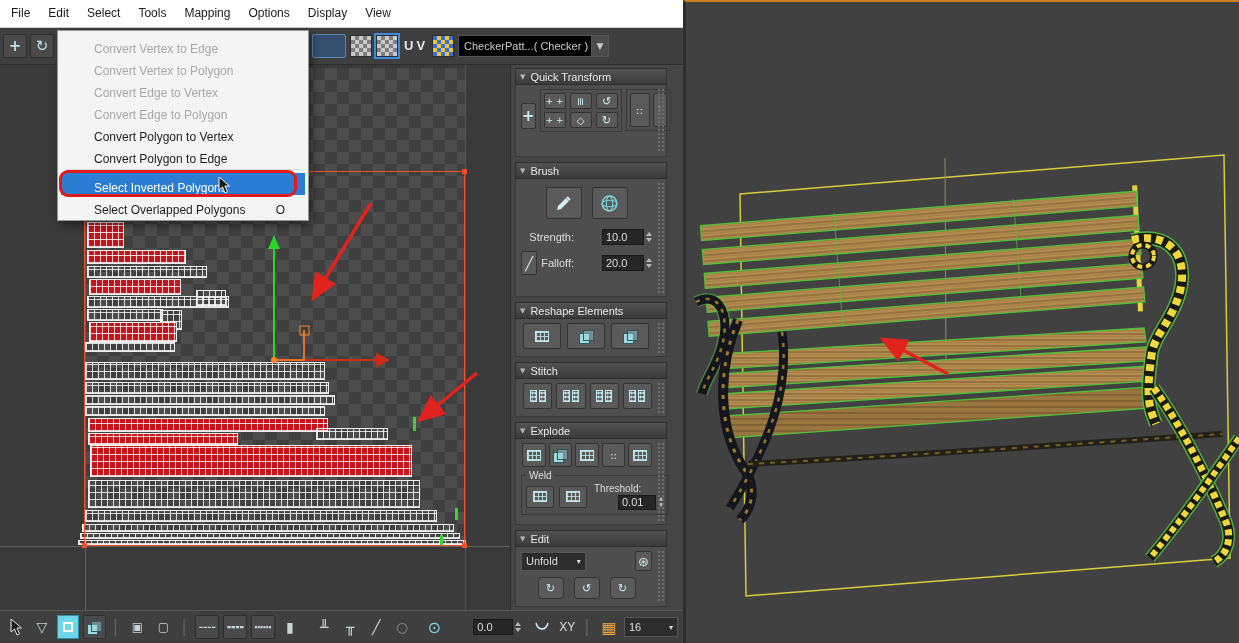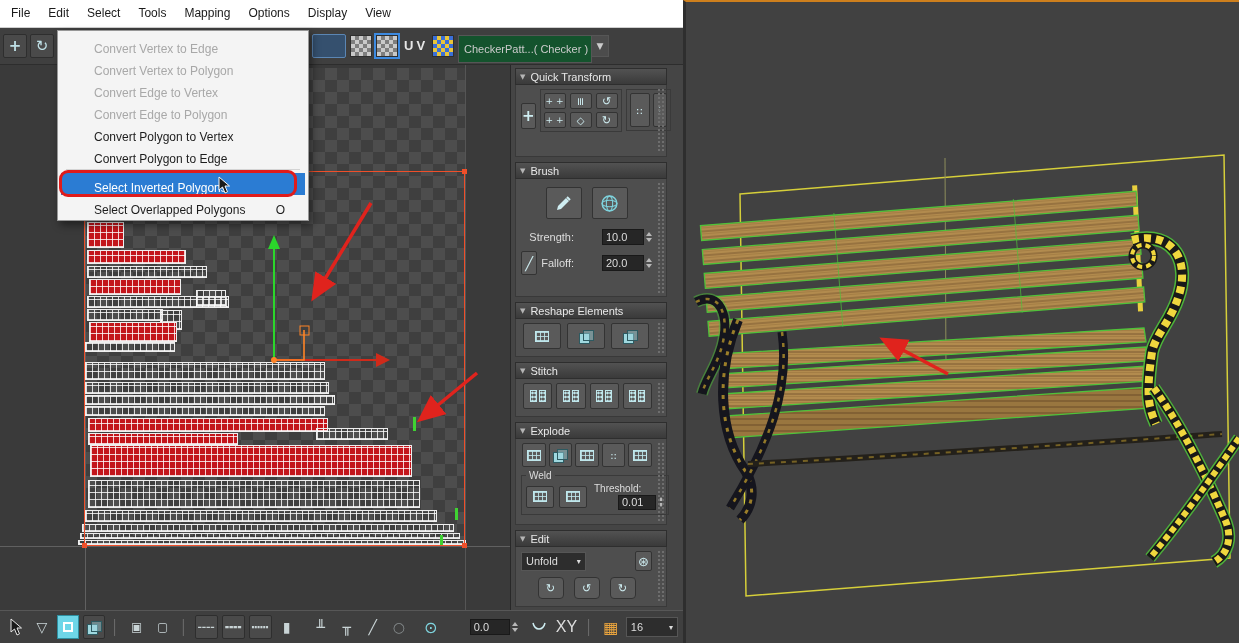--- a/index.html
+++ b/index.html
@@ -13,21 +13,21 @@
   .menu-item{padding:0 9px;line-height:27px;color:#1a1a1a;font-size:12px;white-space:nowrap;cursor:default;}
 
   
   #uvtoolbar{position:absolute;left:0;top:28px;width:683px;height:37px;background:#3f3f3f;border-bottom:1px solid #2d2d2d;z-index:10;}
   .tbtn{position:absolute;top:6px;width:24px;height:24px;background:#4a4a4a;border:1px solid #2e2e2e;border-radius:2px;color:#bfe0e6;display:flex;align-items:center;justify-content:center;font-size:15px;}
   .chk{position:absolute;top:7px;width:22px;height:22px;border:1px solid #2e2e2e;background-color:#c9c9c9;background-image:linear-gradient(45deg,#7e7e7e 25%,transparent 25%,transparent 75%,#7e7e7e 75%),linear-gradient(45deg,#7e7e7e 25%,transparent 25%,transparent 75%,#7e7e7e 75%);background-size:8px 8px;background-position:0 0,4px 4px;}
   .chk.active{outline:2px solid #3d8ae0;}
   .chk.colored{background-color:#3a6fd8;background-image:linear-gradient(45deg,#e8c53a 25%,transparent 25%,transparent 75%,#e8c53a 75%),linear-gradient(45deg,#e8c53a 25%,transparent 25%,transparent 75%,#e8c53a 75%);}
   #uvlabel{position:absolute;left:404px;top:10px;color:#e6e6e6;font-size:13px;letter-spacing:3px;font-weight:bold;}
   #matdrop{position:absolute;left:458px;top:7px;height:22px;display:flex;}
-  #matdrop .ddl{width:134px;height:28px;background:#14532d;border:1px solid #565656;color:#cccccc;font-size:11px;display:flex;align-items:center;padding:0 5px;white-space:nowrap;overflow:hidden;}
+  #matdrop .ddl{width:134px;height:22px;background:#000000;border:1px solid #565656;color:#cccccc;font-size:11px;display:flex;align-items:center;padding:0 5px;white-space:nowrap;overflow:hidden;}
   #matdrop .ddl-btn{width:17px;height:22px;background:#4c4c4c;border:1px solid #565656;border-left:none;display:flex;align-items:center;justify-content:center;font-size:9px;color:#ccc;}
   #partialbtn{position:absolute;left:312px;top:6px;width:34px;height:24px;background:#35506e;border:1px solid #5b86b4;border-radius:2px;}
 
   
   #canvas{position:absolute;left:0;top:65px;width:510px;height:545px;background:#3a3a3a;overflow:hidden;z-index:1;}
   #checker{position:absolute;left:85px;top:3px;width:380px;height:478px;background-color:#4d4d4d;background-image:linear-gradient(45deg,#3f3f3f 25%,transparent 25%,transparent 75%,#3f3f3f 75%),linear-gradient(45deg,#3f3f3f 25%,transparent 25%,transparent 75%,#3f3f3f 75%);background-size:24px 24px;background-position:0 0,12px 12px;}
   .axisV{position:absolute;left:85px;top:0;width:1px;height:545px;background:#606060;}
   .axisH{position:absolute;left:0;top:481px;width:510px;height:1px;background:#606060;}
   .axisV2{position:absolute;left:465px;top:0;width:1px;height:545px;background:#555555;}
   .isl{position:absolute;border:1px solid #eeeeee;background-image:repeating-linear-gradient(90deg,rgba(255,255,255,.8) 0 1px,transparent 1px 6px),repeating-linear-gradient(0deg,rgba(255,255,255,.8) 0 1px,transparent 1px 7px);}
@@ -442,21 +442,21 @@
       <span class="arrs">
           <b class="up"></b>
           <b class="dn"></b>
         </span>
     </span>
     <div class="bbtn" style="margin-left:6px">
       <svg width="16" height="12" viewBox="0 0 16 12">
           <path d="M2 2 C4 10 12 10 14 2" stroke="#cfeef2" fill="none" stroke-width="1.5"></path>
         </svg>
     </div>
-    <span class="lbl" style="font-size:16px;margin:0 2px">XY</span>
+    <span class="lbl" style="font-size:12px;margin:0 2px">XY</span>
     <span class="vsep">│</span>
     <div class="bbtn g" style="color:#e8a33d;font-size:16px">▦</div>
     <div class="sel" style="width:62px;height:20px">
       <span>16</span>
       <span class="g" style="font-size:8px">▾</span>
     </div>
   </div>
 
   <div id="ctxmenu">
     <div class="mi dis">

